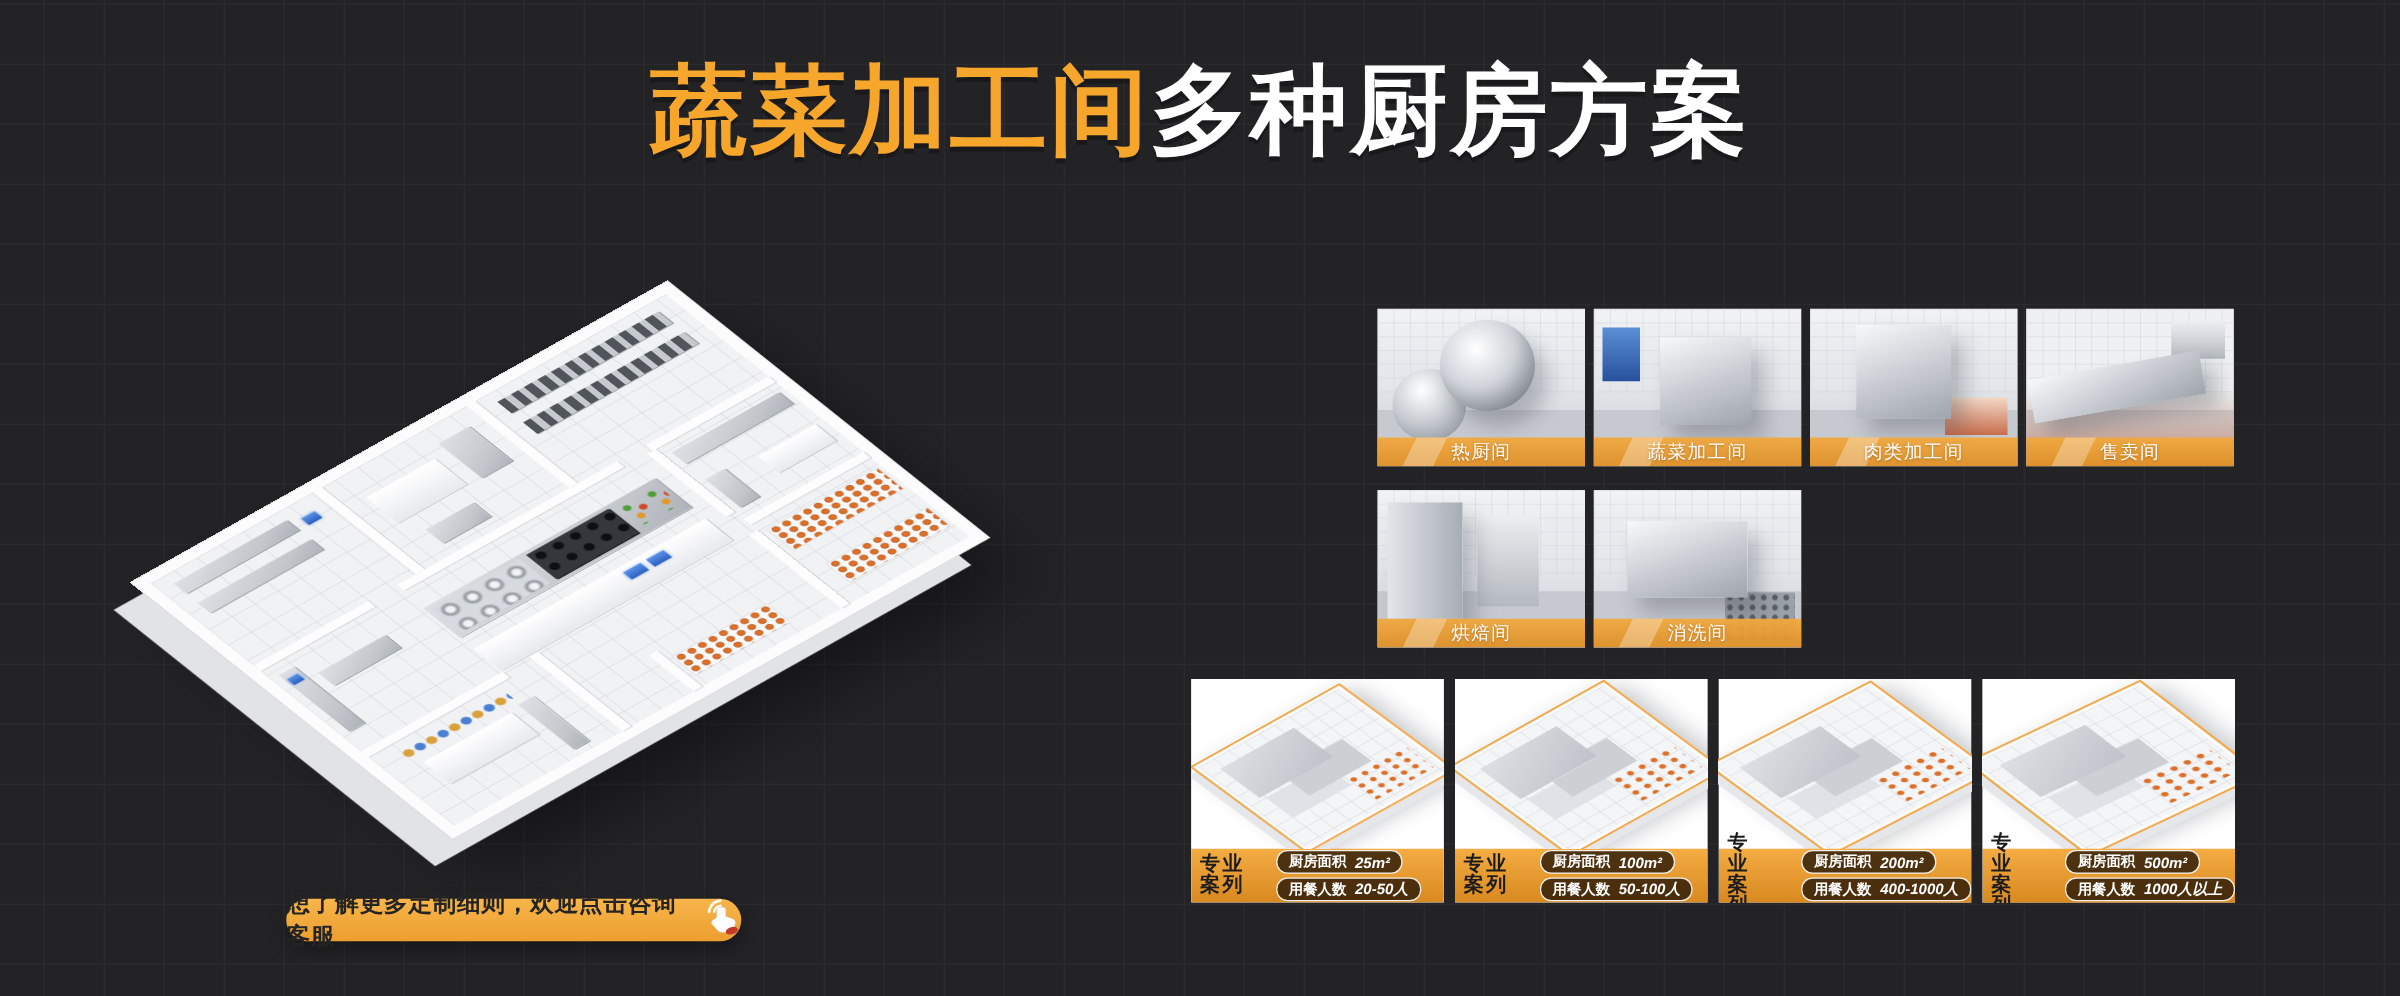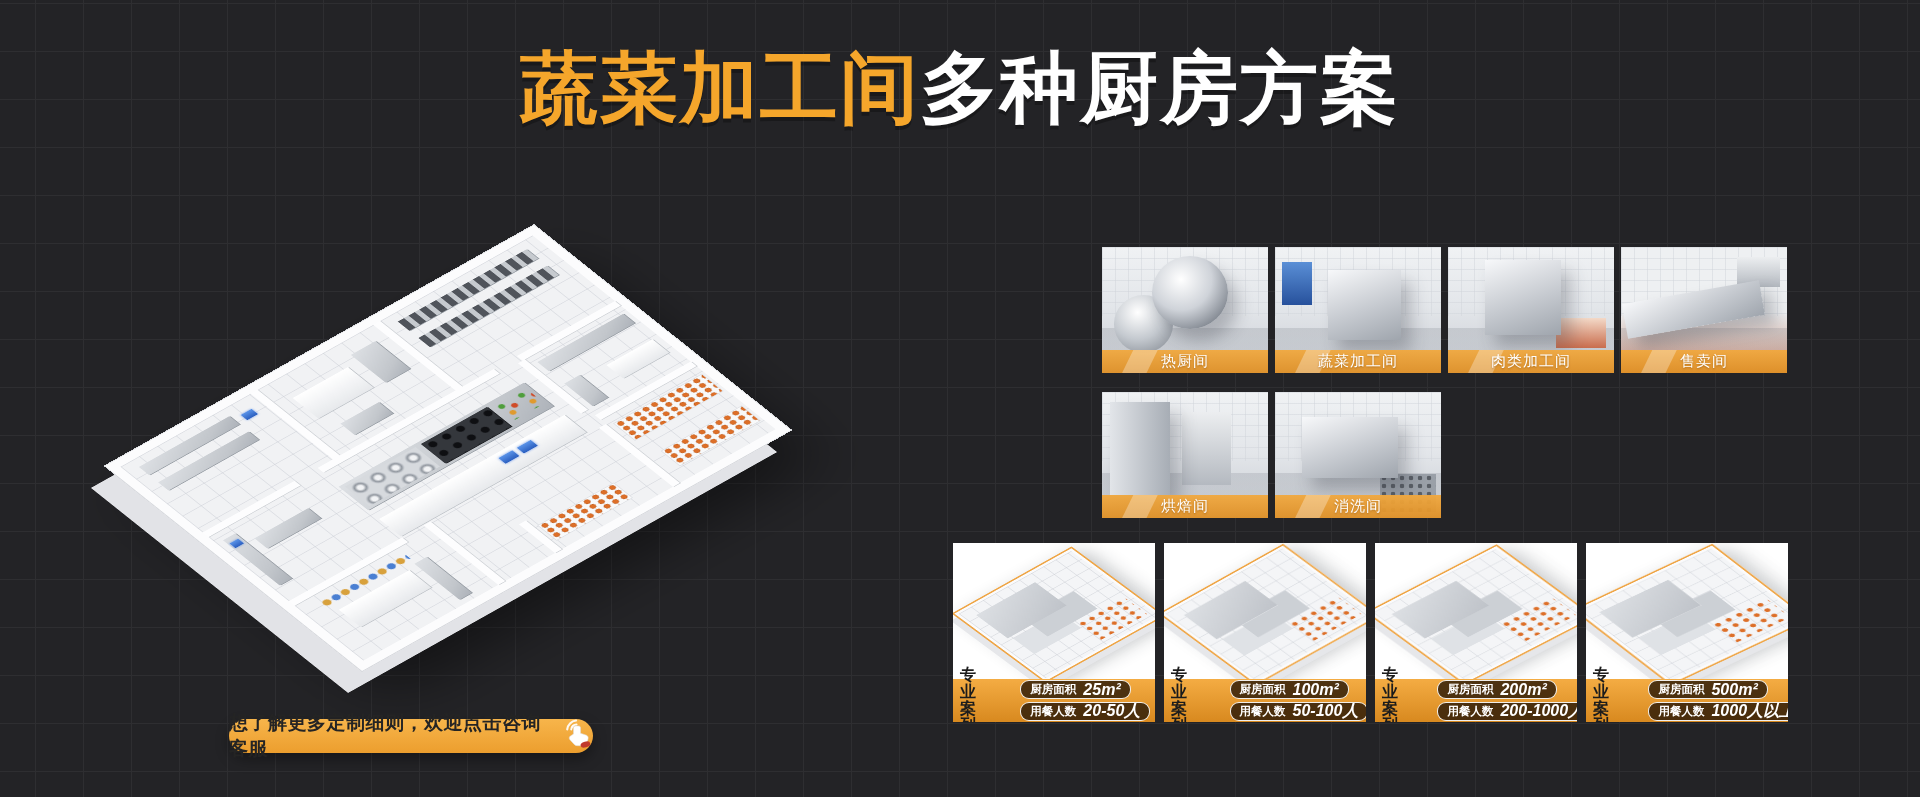--- a/index.html
+++ b/index.html
@@ -139,21 +139,21 @@
     background:linear-gradient(180deg,#F4AC43,#D8891F);
     display:flex;align-items:center;gap:25px;padding:0 7px;box-sizing:border-box;
   }
   .case-tag{display:flex;flex-direction:column;color:#1c1c1c;font-weight:800;
     font-size:16px;line-height:1.06;letter-spacing:2px;}
   .case-badges{display:flex;flex-direction:column;gap:3px;min-width:0;}
   .badge{height:17px;border:1px solid rgba(255,255,255,.92);border-radius:9px;
     background:rgba(42,25,7,.82);color:#fff;display:flex;align-items:center;
     gap:7px;padding:0 9px;white-space:nowrap;width:max-content;max-width:140px;}
   .badge .bl{font-size:11.5px;font-weight:700;}
-  .badge .bv{font-size:16px;font-weight:800;font-style:italic;}
+  .badge .bv{font-size:12px;font-weight:800;font-style:italic;}
 
   
   .cta{
     position:absolute;left:229px;top:719px;width:364px;height:34px;border-radius:18px;
     background:linear-gradient(180deg,#F7B54B,#EC9E2E);
     display:flex;align-items:center;justify-content:space-between;gap:4px;
     cursor:pointer;box-shadow:0 6px 14px rgba(0,0,0,.35);
   }
   .cta-label{color:#242424;font-size:19px;font-weight:700;letter-spacing:.5px;}
   .cta-icon{width:32px;height:32px;margin-top:-6px;flex:0 0 auto;}
@@ -334,21 +334,21 @@
           <span>专业</span>
             <span>案列</span>
         </div>
         <div class="case-badges">
           <div class="badge">
               <span class="bl">厨房面积</span>
               <span class="bv">200m²</span>
             </div>
           <div class="badge">
               <span class="bl">用餐人数</span>
-              <span class="bv">200-1000人</span>
+              <span class="bv">400-1000人</span>
             </div>
         </div>
       </div>
     </div>
     <div class="case-card c4">
       <div class="case-photo">
           <div class="mini-iso">
             <div class="mini-dots"></div>
           </div>
         </div>

